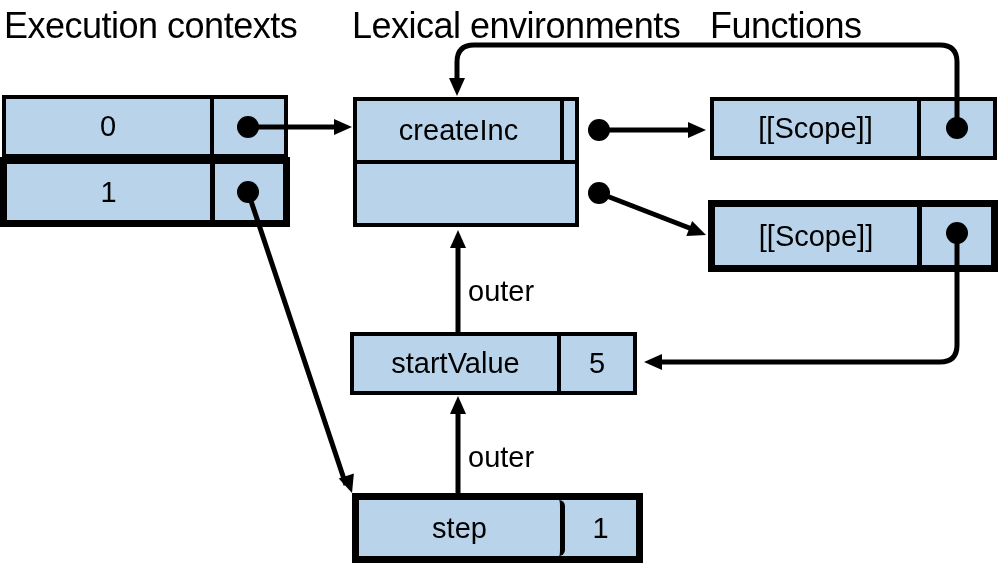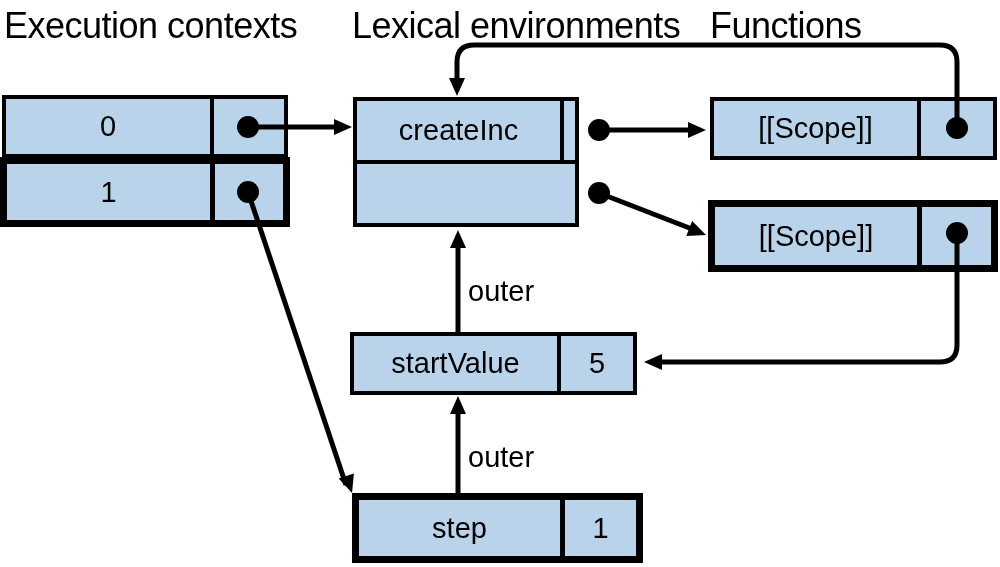--- a/index.html
+++ b/index.html
@@ -77,21 +77,21 @@
     <div class="cell main thickdiv" style="width:202px;">[[Scope]]</div>
     <div class="cell ptr"></div>
   </div>
 
   <div class="box" style="left:350px; top:332px; width:287px; height:63px;">
     <div class="cell main" style="width:203px;">startValue</div>
     <div class="cell val">5</div>
   </div>
 
   <div class="box thick" style="left:352px; top:493px; width:291px; height:70px;">
-    <div class="cell main thickdiv" style="width:201px;">step</div>
+    <div class="cell main thickdiv" style="width:201px;border-radius:6px;">step</div>
     <div class="cell val">1</div>
   </div>
 
   <div class="edge-label" style="left:468px; top:277px;">outer</div>
   <div class="edge-label" style="left:468px; top:443px;">outer</div>
 
   <svg id="arrows" viewBox="0 0 1000 567" xmlns="http://www.w3.org/2000/svg">
 
     <circle cx="248" cy="127" r="11"></circle>
     <circle cx="248" cy="192" r="11"></circle>

